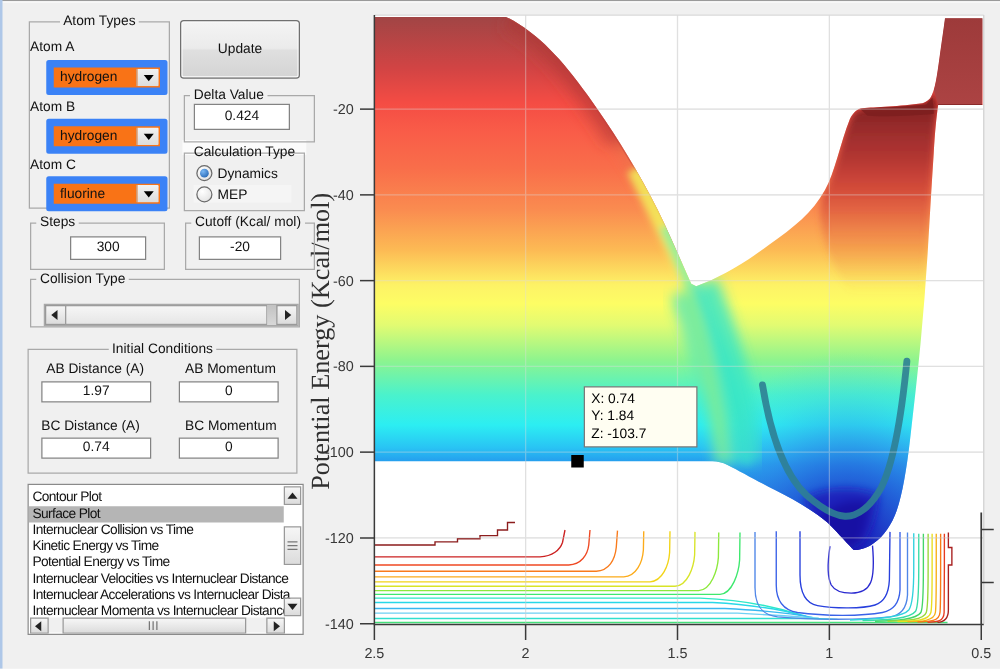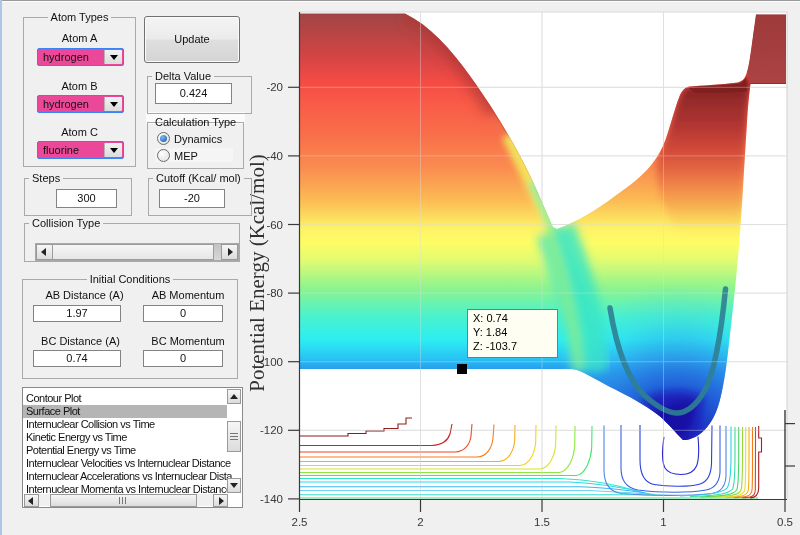--- a/index.html
+++ b/index.html
@@ -5,22 +5,22 @@
 body{width:800px;height:535px;background:#f0f0f0;font-family:"Liberation Sans",sans-serif;overflow:hidden;position:relative;font-size:11px;color:#111}
 #topborder{position:absolute;left:0;top:0;width:800px;height:1px;background:#9a9a9a;z-index:50}
 #topwhite{position:absolute;left:0;top:1px;width:800px;height:1px;background:#fdfdfd;z-index:50}
 #leftborder{position:absolute;left:0;top:0;width:2px;height:535px;background:#aec7e8;z-index:50}
 .grp{position:absolute;border:1px solid #a9a9a9;background:transparent;z-index:10}
 .grp .t{position:absolute;top:-7px;left:4px;background:#f0f0f0;padding:0 3px;white-space:nowrap}
 .grp .tc{position:absolute;top:-7px;left:0;right:0;text-align:center}
 .grp .tc span{background:#f0f0f0;padding:0 3px}
 .panelbg{position:absolute;background:#f0f0f0;z-index:5}
 .edit{position:absolute;background:#fff;border:1px solid #838383;text-align:center;z-index:11}
-.lbl{position:absolute;text-align:center;white-space:nowrap;z-index:11}
-.combo{position:absolute;background:#ec4899;border:1px solid #3b82f6;border-radius:2px;z-index:11}
+.lbl{position:absolute;white-space:nowrap;z-index:11}
+.combo{position:absolute;background:#f97316;border:6px solid #3b82f6;border-radius:2px;z-index:11}
 .combo .tx{position:absolute;left:5px;top:2px}
 .combo .btn{position:absolute;right:1px;top:1px;bottom:1px;width:17px;background:linear-gradient(#f2f2f2,#dcdcdc);border-left:1px solid #b5b5b5;border-radius:0 1px 1px 0}
 .combo .ar{position:absolute;right:5px;top:6px;width:0;height:0;border-left:4px solid transparent;border-right:4px solid transparent;border-top:5px solid #000}
 #updatebtn{position:absolute;left:144px;top:16px;width:94px;height:45px;border:1px solid #707070;border-radius:3px;background:linear-gradient(#f4f4f4 0%,#ebebeb 48%,#dfdfdf 52%,#d4d4d4 100%);box-shadow:inset 0 0 0 1px #fbfbfb;text-align:center;line-height:45px;z-index:11}
 .radio{position:absolute;width:11px;height:11px;border-radius:50%;background:radial-gradient(circle at 35% 30%,#fff,#ddd);border:1px solid #6a6a6a;z-index:12}
 .radio.sel::after{content:"";position:absolute;left:2px;top:2px;width:7px;height:7px;border-radius:50%;background:radial-gradient(circle at 35% 30%,#7ab8f5,#1657a8)}
 .sbtn{position:absolute;background:linear-gradient(#f6f6f6,#dcdcdc);border:1px solid #999}
 .arrowL{width:0;height:0;border-top:4px solid transparent;border-bottom:4px solid transparent;border-right:5px solid #222;position:absolute}
 .arrowR{width:0;height:0;border-top:4px solid transparent;border-bottom:4px solid transparent;border-left:5px solid #222;position:absolute}
 .arrowU{width:0;height:0;border-left:4px solid transparent;border-right:4px solid transparent;border-bottom:5px solid #222;position:absolute}

